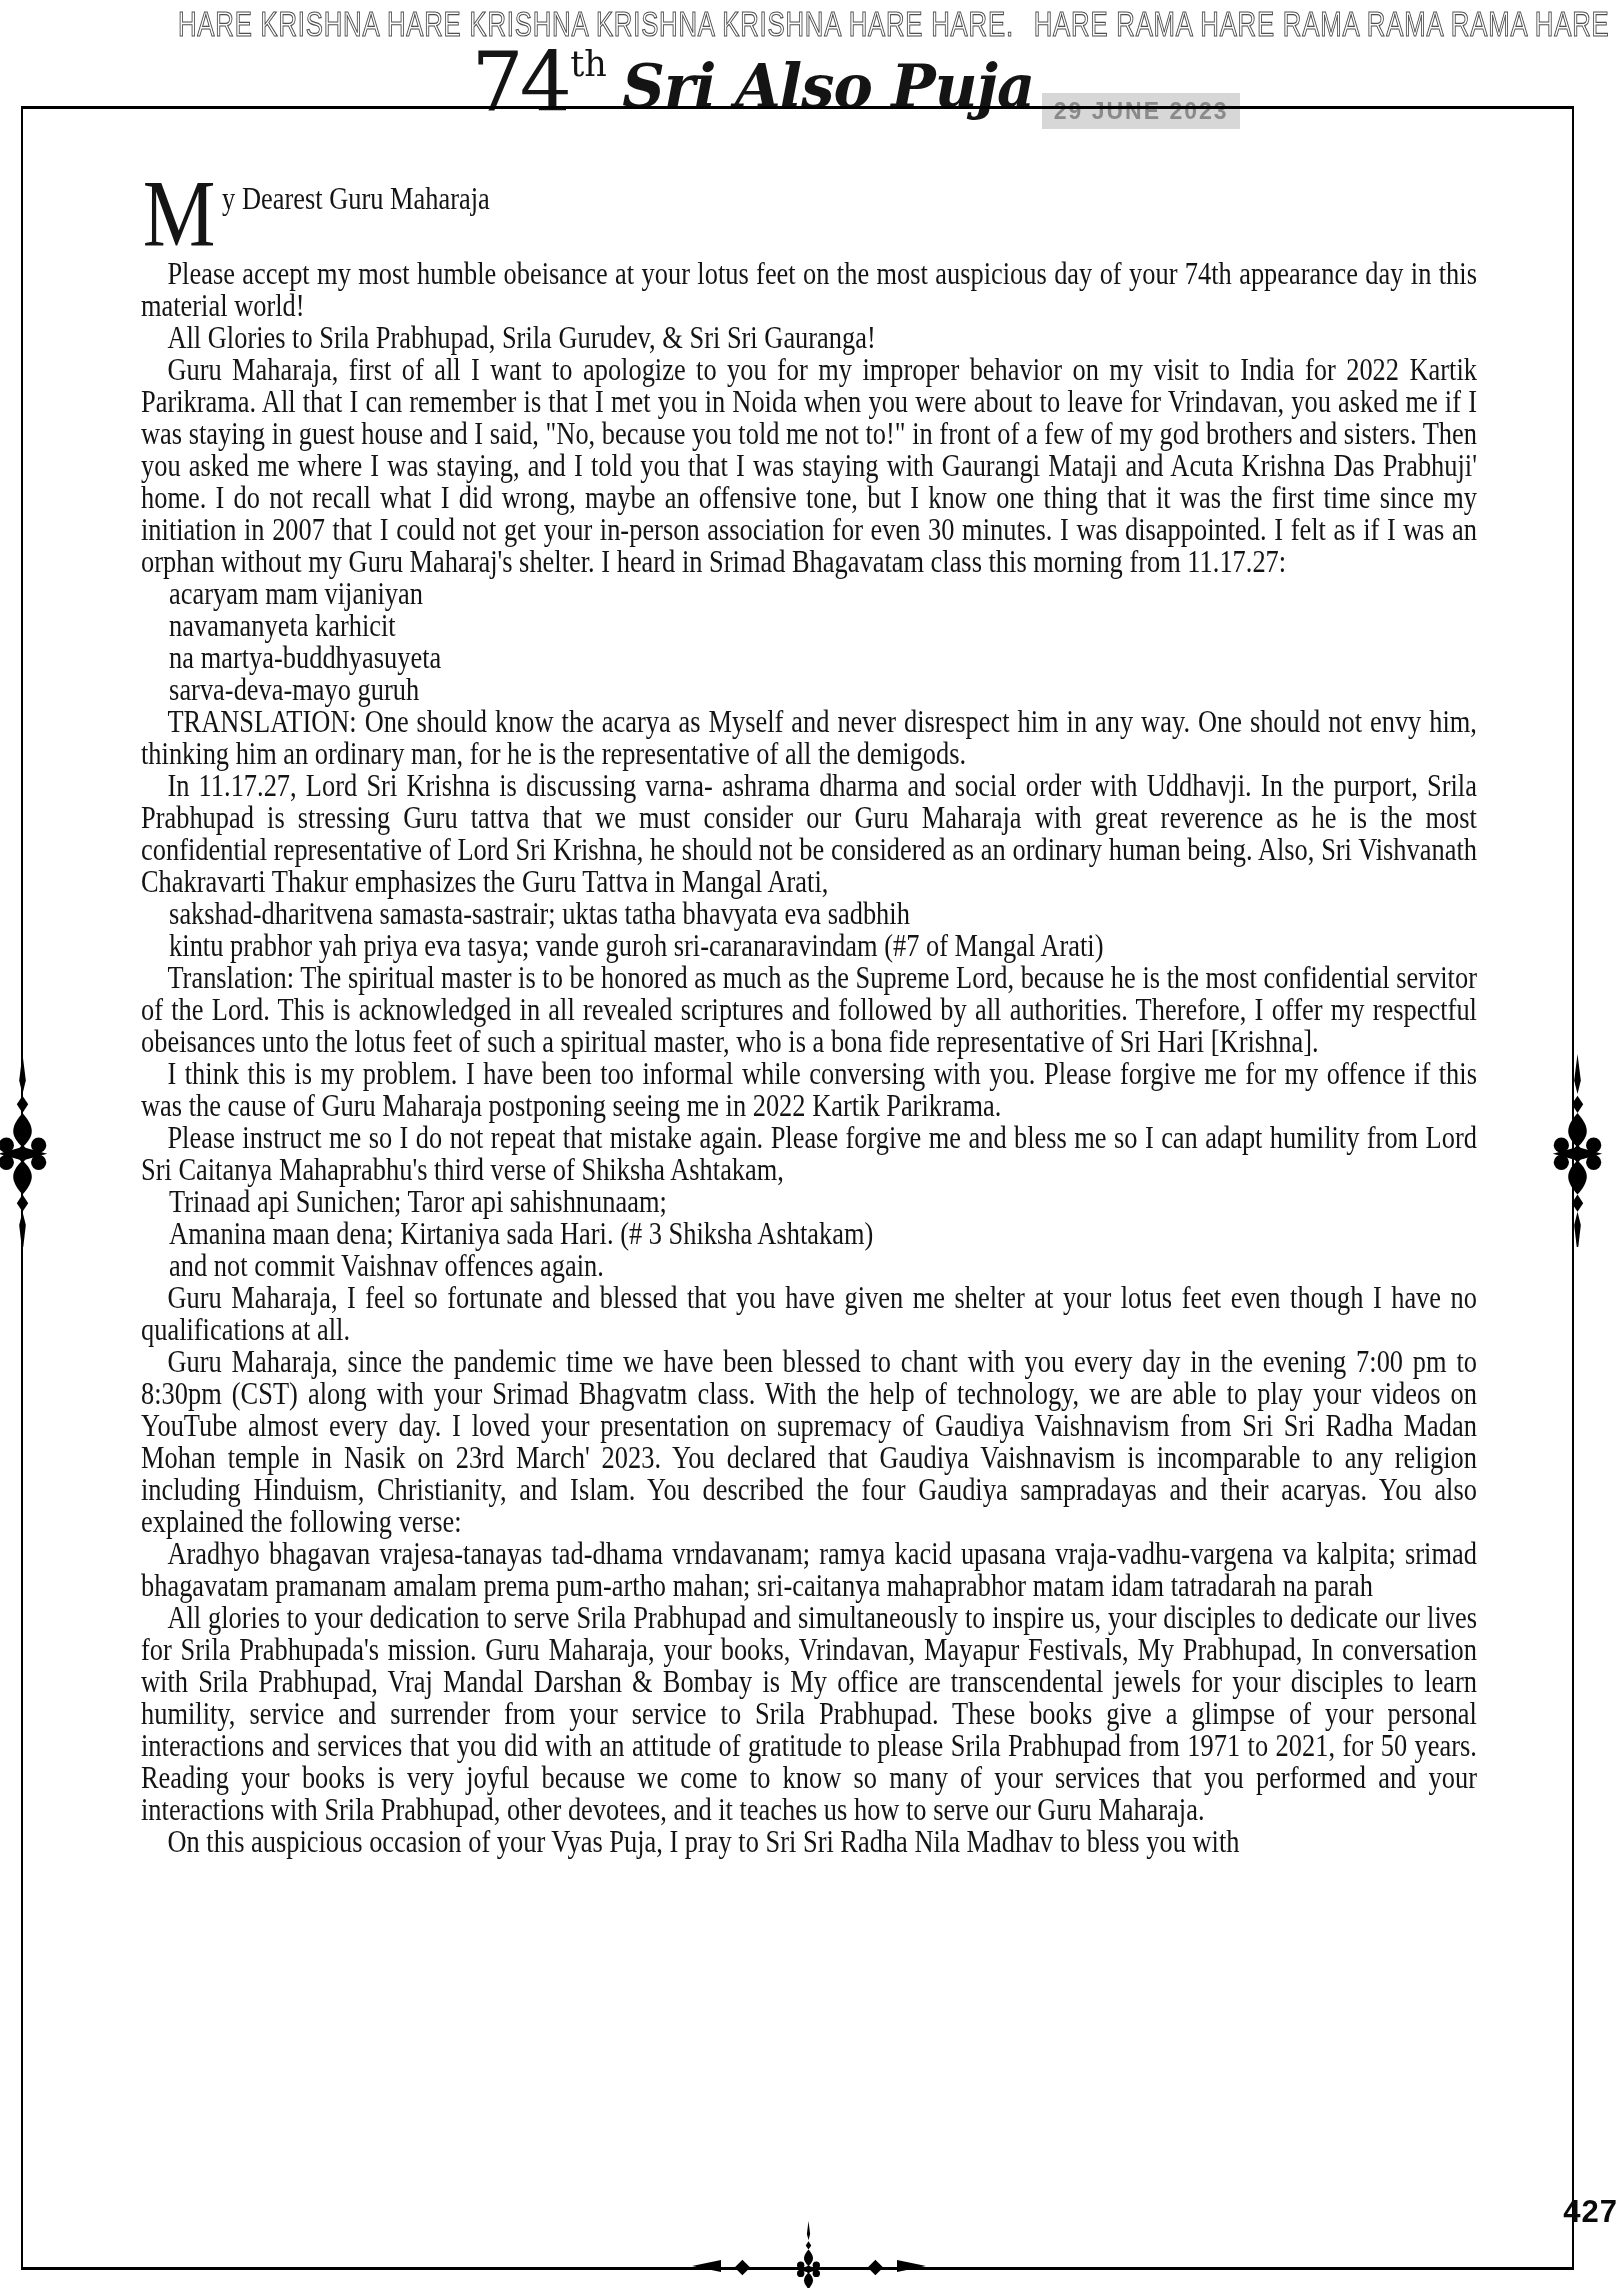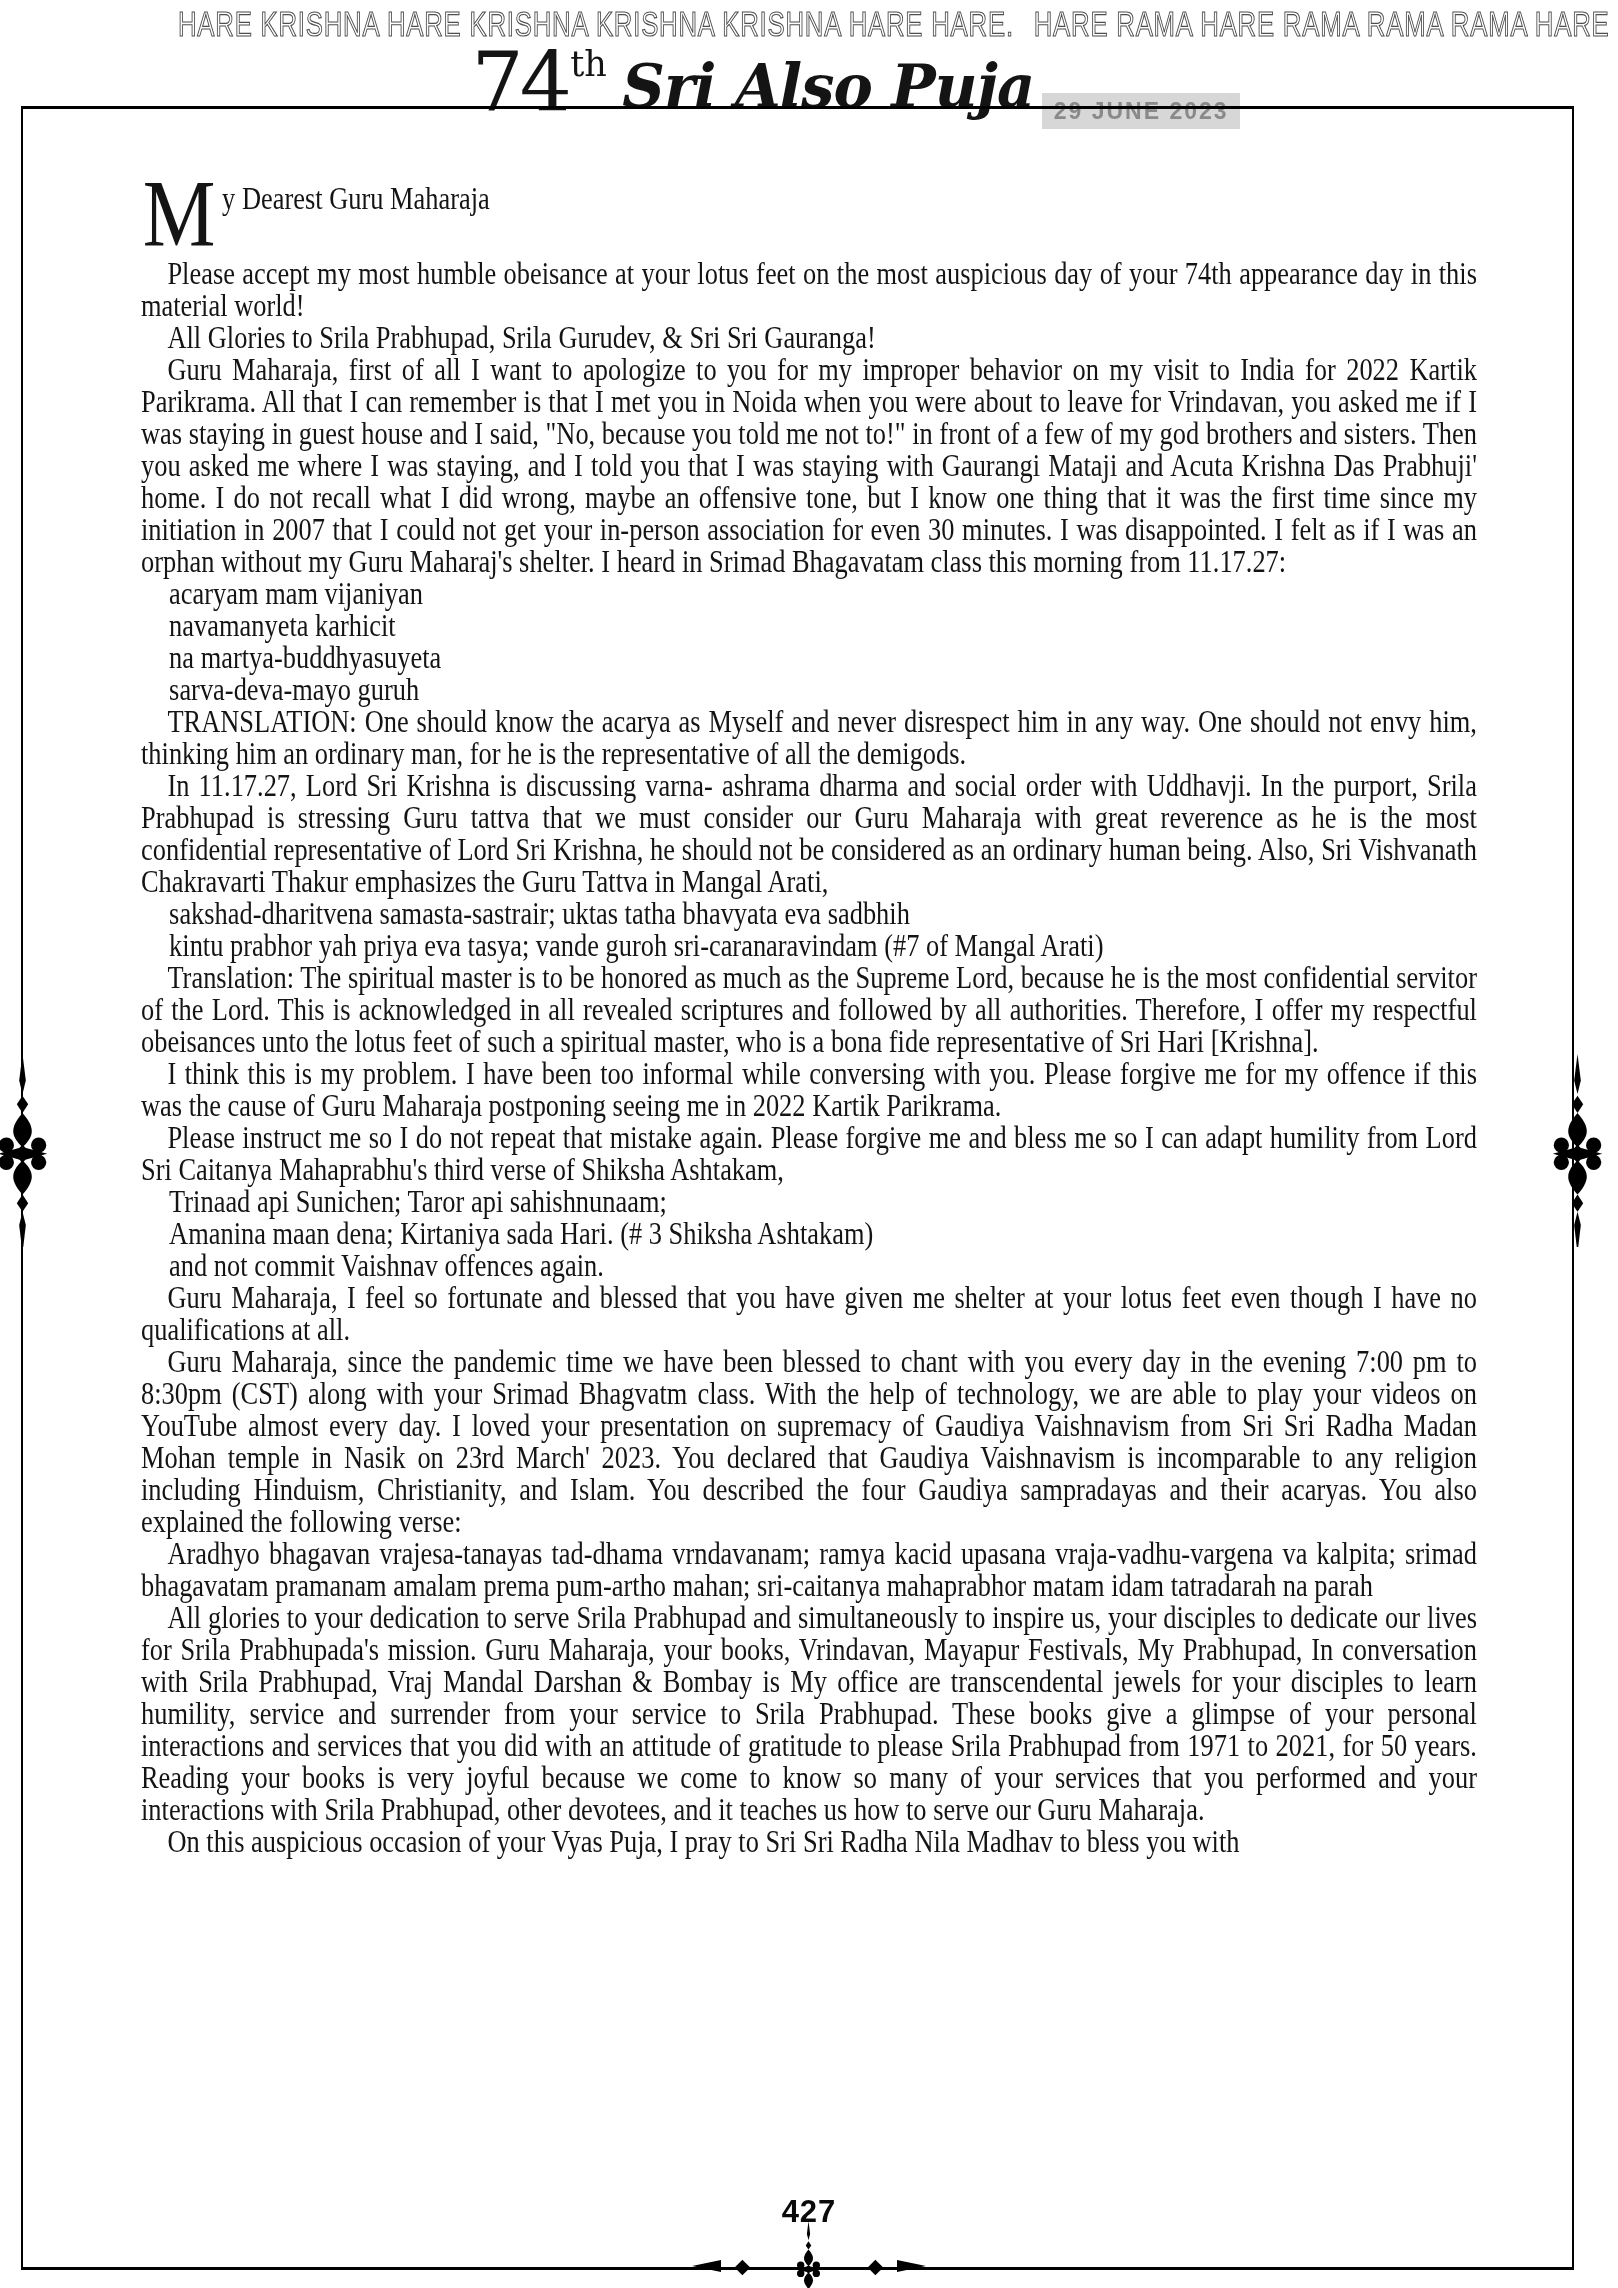--- a/index.html
+++ b/index.html
@@ -38,21 +38,21 @@
   .letter-body{position:absolute;left:141px;top:178px;width:1568px;
                transform:scaleX(0.852);transform-origin:0 0;
                font-size:31px;line-height:32px;}
   .salutation{display:flex;align-items:flex-start;min-height:80px;}
   .dropcap{font-size:96px;line-height:76px;height:76px;display:block;margin:-2px 7.8px 0 2px;}
   .salutation-text{font-size:31px;padding-top:4.9px;}
   .para{margin:0;text-align:justify;text-indent:31px;}
   .verse-line{margin:0 0 0 33px;}
 
   
-  .page-number{position:absolute;left:0;right:0;top:2194px;text-align:center;
+  .page-number{position:absolute;left:0;right:0;top:2194px;text-align:right;
                font-family:"Liberation Sans",sans-serif;font-weight:bold;font-size:31px;
                letter-spacing:1px;color:#0a0a0a;}
 
   
   .ornament{position:absolute;}
   .ornament-left{left:-5.9px;top:1051px;}
   .ornament-right{left:1549px;top:1051px;}
   .ornament-bottom{left:781px;top:2221px;}
   .taper{position:absolute;width:0;height:0;border-top:6.9px solid transparent;border-bottom:6.9px solid transparent;}
   .taper-left{left:692px;top:2260px;border-right:29px solid #000;}

